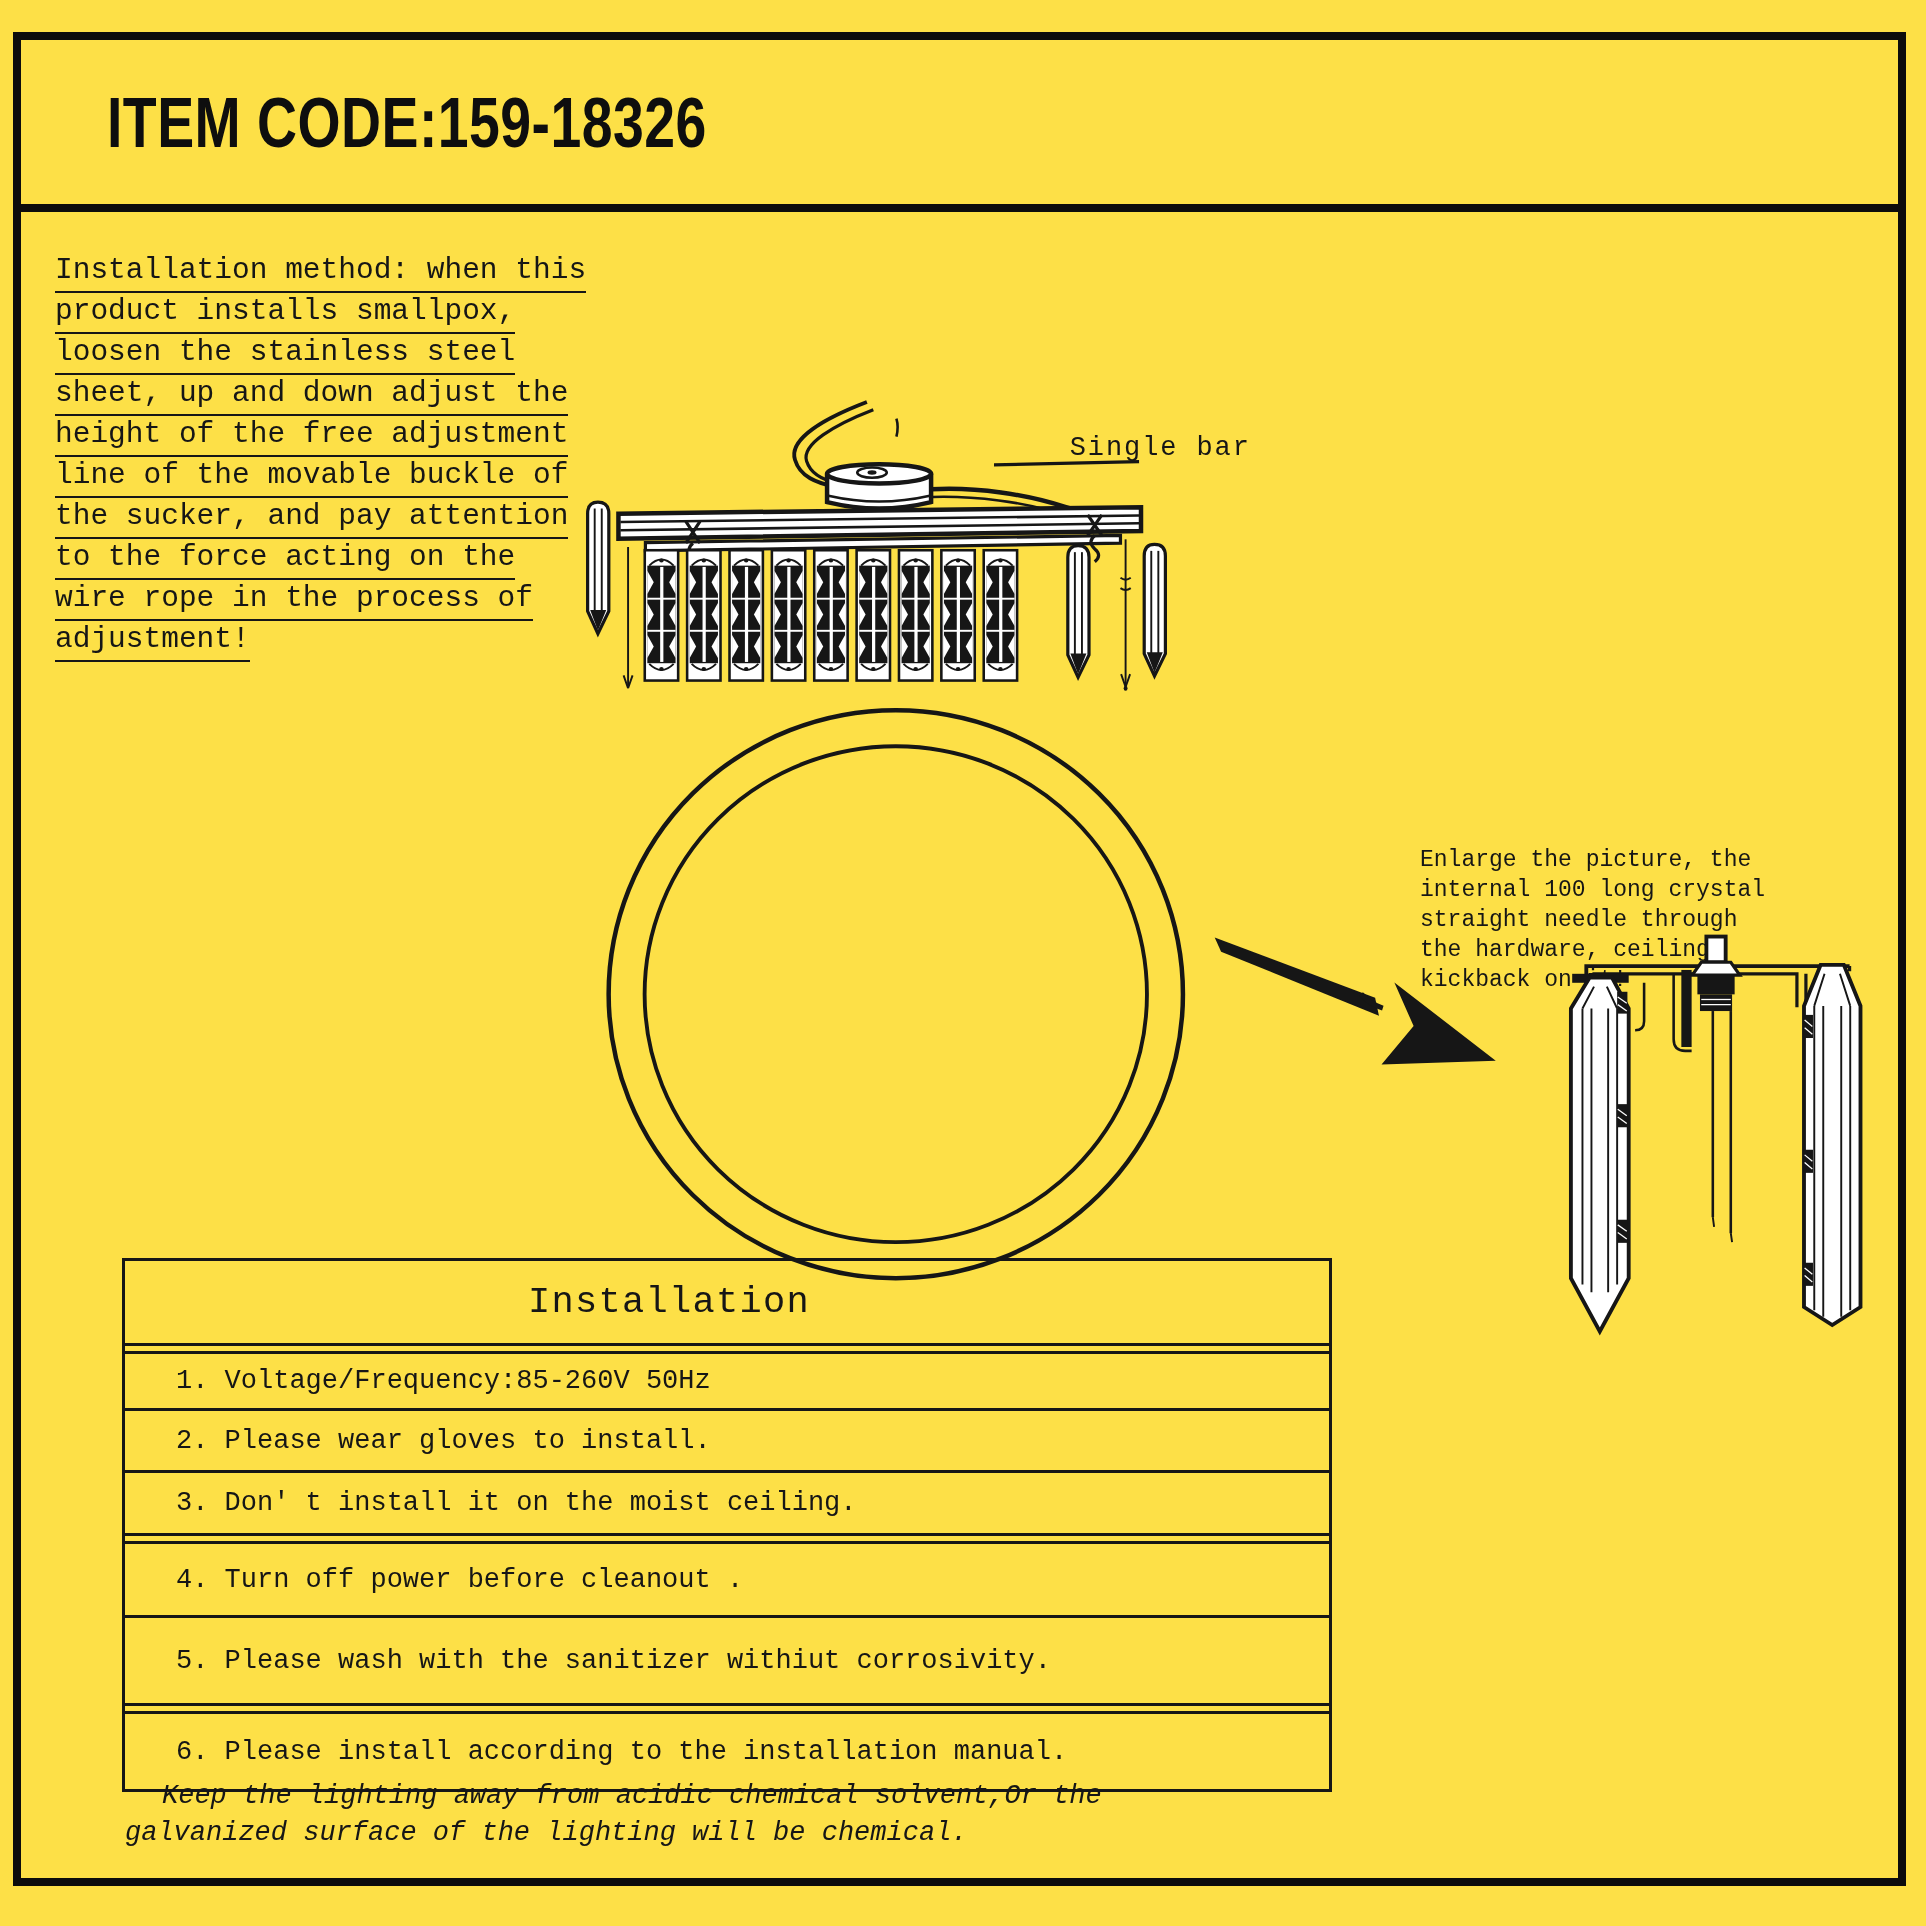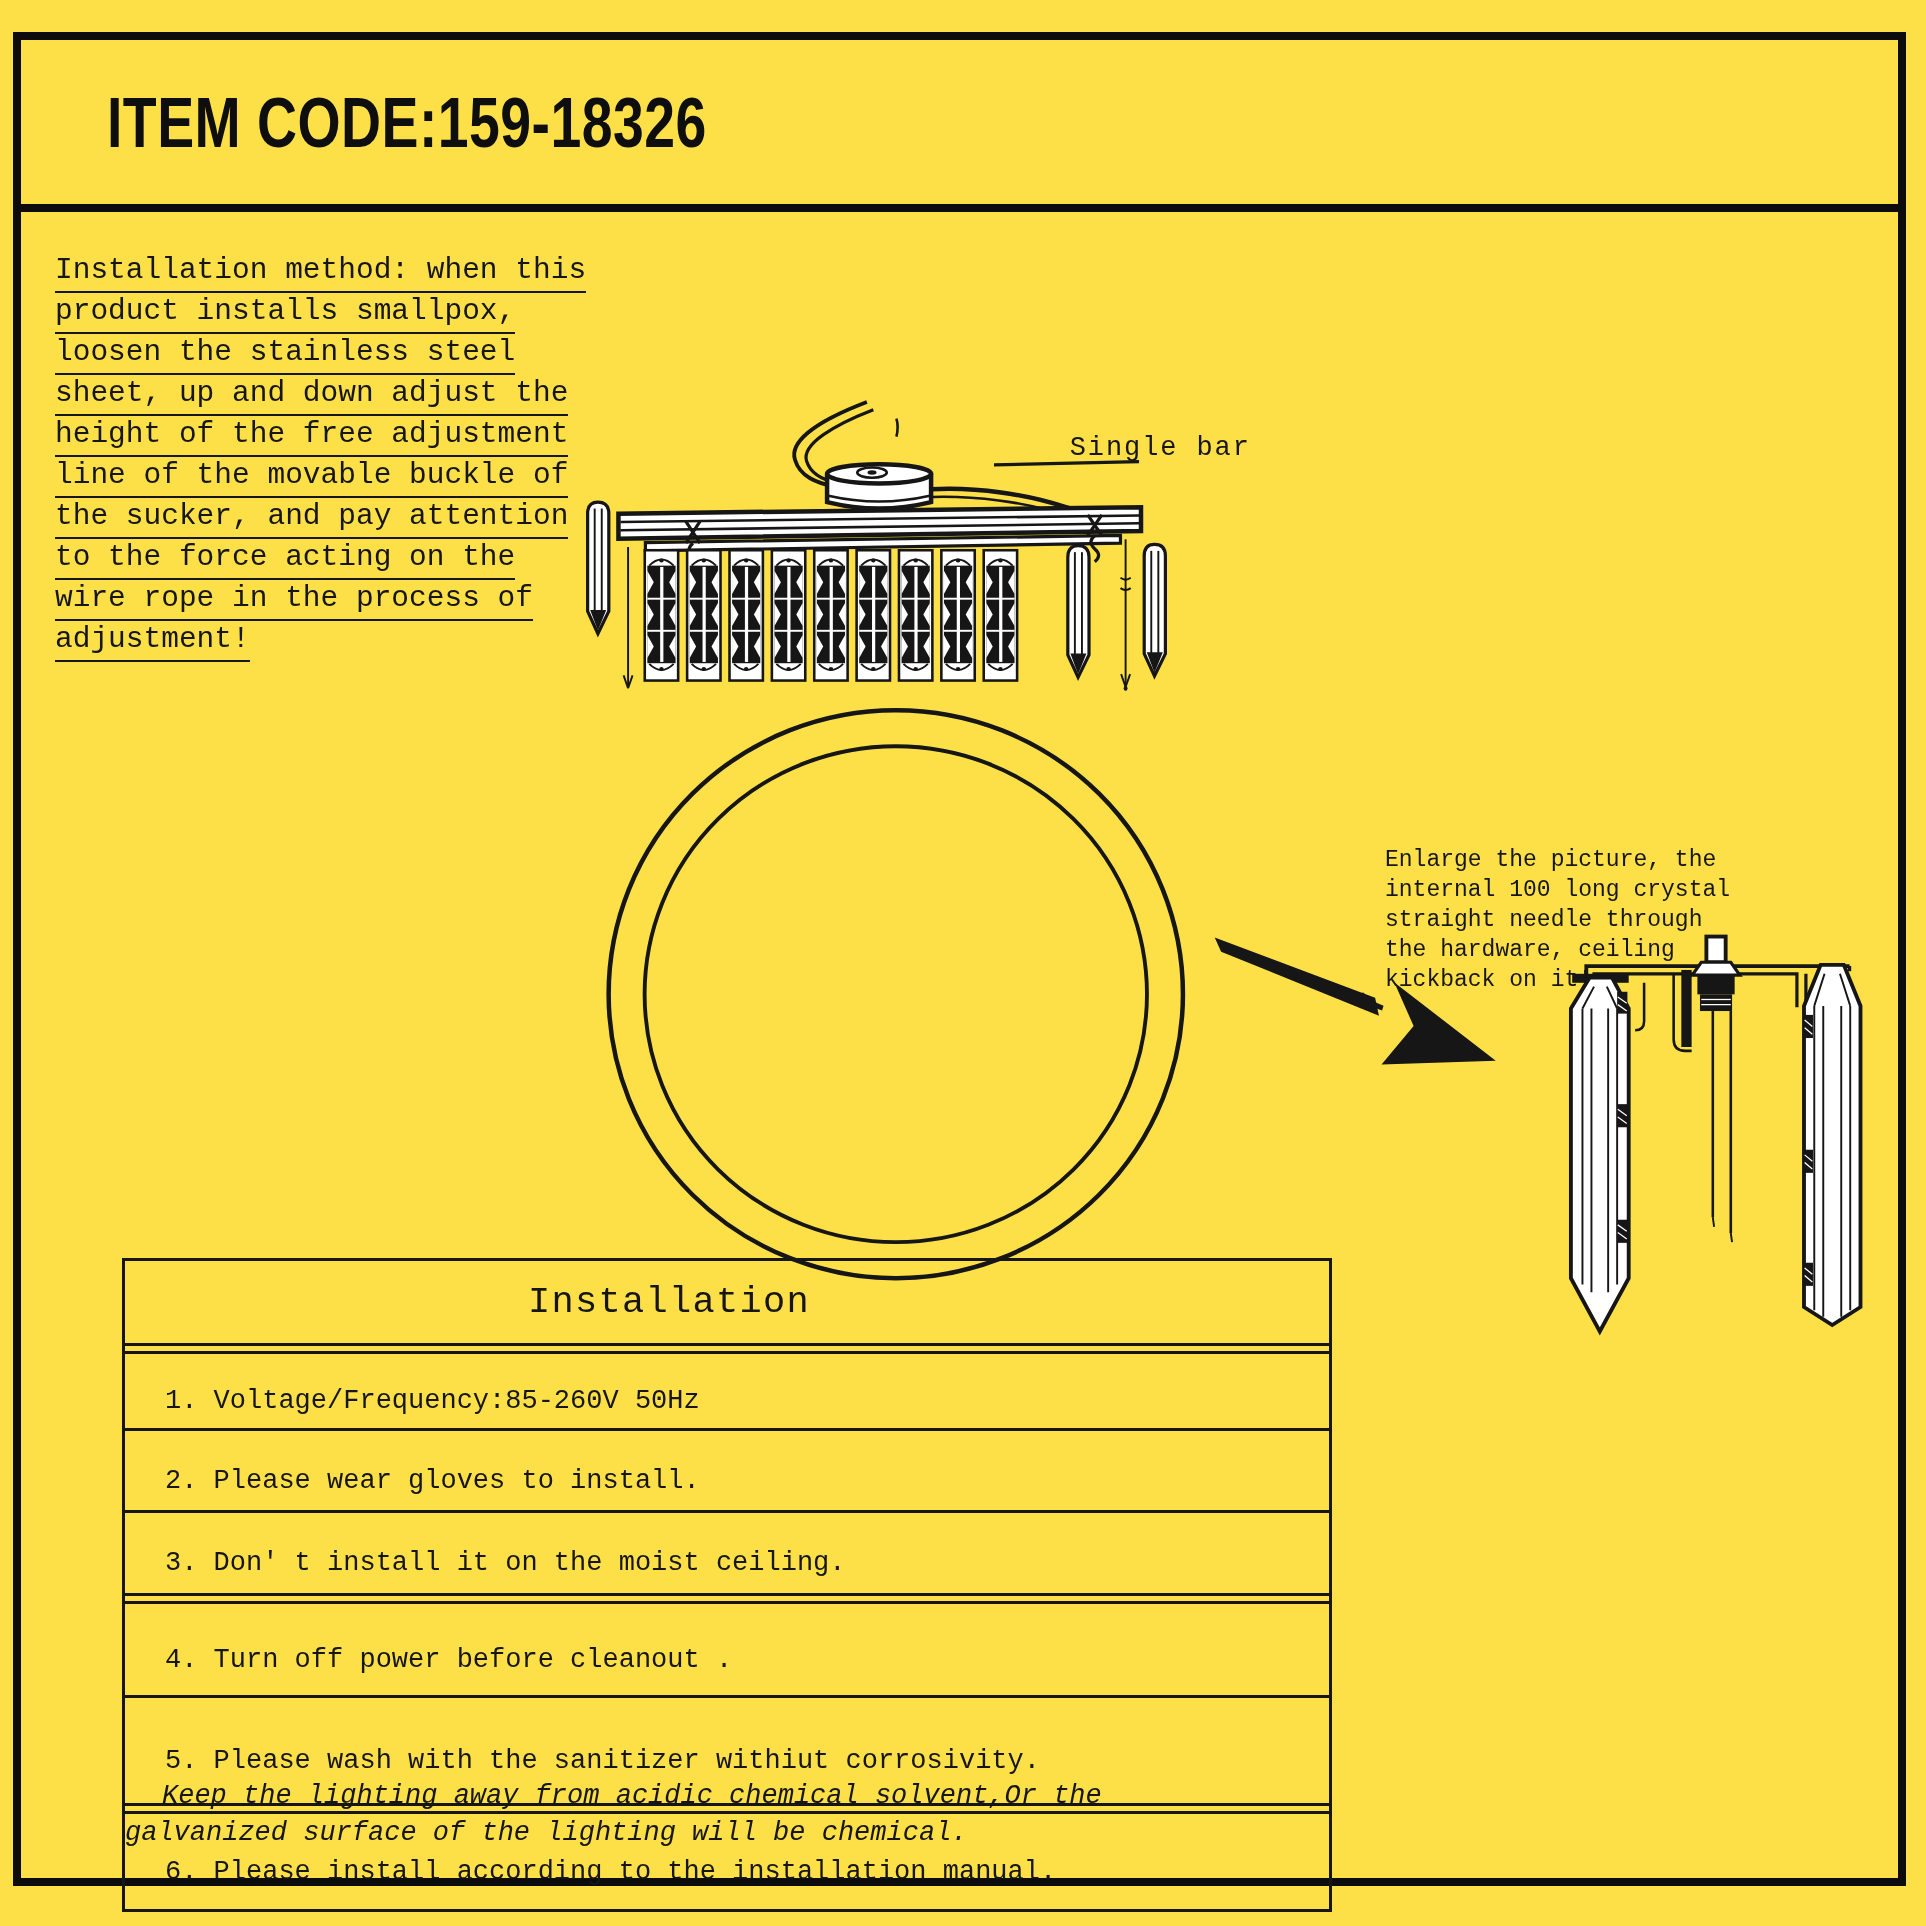--- a/index.html
+++ b/index.html
@@ -19,29 +19,29 @@
     transform-origin:left center;white-space:nowrap;color:#0e0e0e;
   }
   
   #install-note{left:55px;top:252px;width:578px;}
   .inst-line{height:41px;line-height:37px;font-size:29.5px;white-space:nowrap;}
   .inst-line span{display:inline-block;border-bottom:2.6px solid #161616;padding-bottom:1.9px;letter-spacing:0px;}
   
   svg{display:block;}
   .ink{stroke:#161616;fill:none;}
   
-  #detail-note{left:1385px;top:845px;width:360px;}
+  #detail-note{left:1420px;top:845px;width:360px;}
   .detail-line{height:30px;line-height:30px;font-size:23px;white-space:nowrap;}
   
   #maintenance-table{left:122px;top:1258px;width:1210px;border:3.9px solid #161616;box-sizing:border-box;background:transparent;}
   #mt-title-row{height:82px;display:flex;align-items:center;justify-content:center;}
   #mt-title{font-size:37px;letter-spacing:1.3px;transform:translateX(-58px);}
   .mt-sep-double{height:5.1px;border-top:3.2px solid #161616;border-bottom:3.2px solid #161616;box-sizing:content-box;}
   .mt-sep-single{height:0;border-top:3.2px solid #161616;}
-  .mt-row{display:flex;align-items:center;padding-left:40px;font-size:27px;white-space:nowrap;margin-top:20px;}
+  .mt-row{display:flex;align-items:center;padding-left:51px;font-size:27px;white-space:nowrap;}
   .h84{height:54px;} .h92{height:59px;} .h94{height:60px;} .h86{height:71px;} .h133{height:85px;} .h117{height:75px;}
   
   #footer-note{left:125px;top:1778px;width:1284px;font-size:27px;line-height:37px;font-style:italic;}
   .foot-line1{text-indent:37px;white-space:nowrap;}
   .foot-line2{white-space:nowrap;}
 </style>
 </head>
 <body>
 
 <div id="page">

